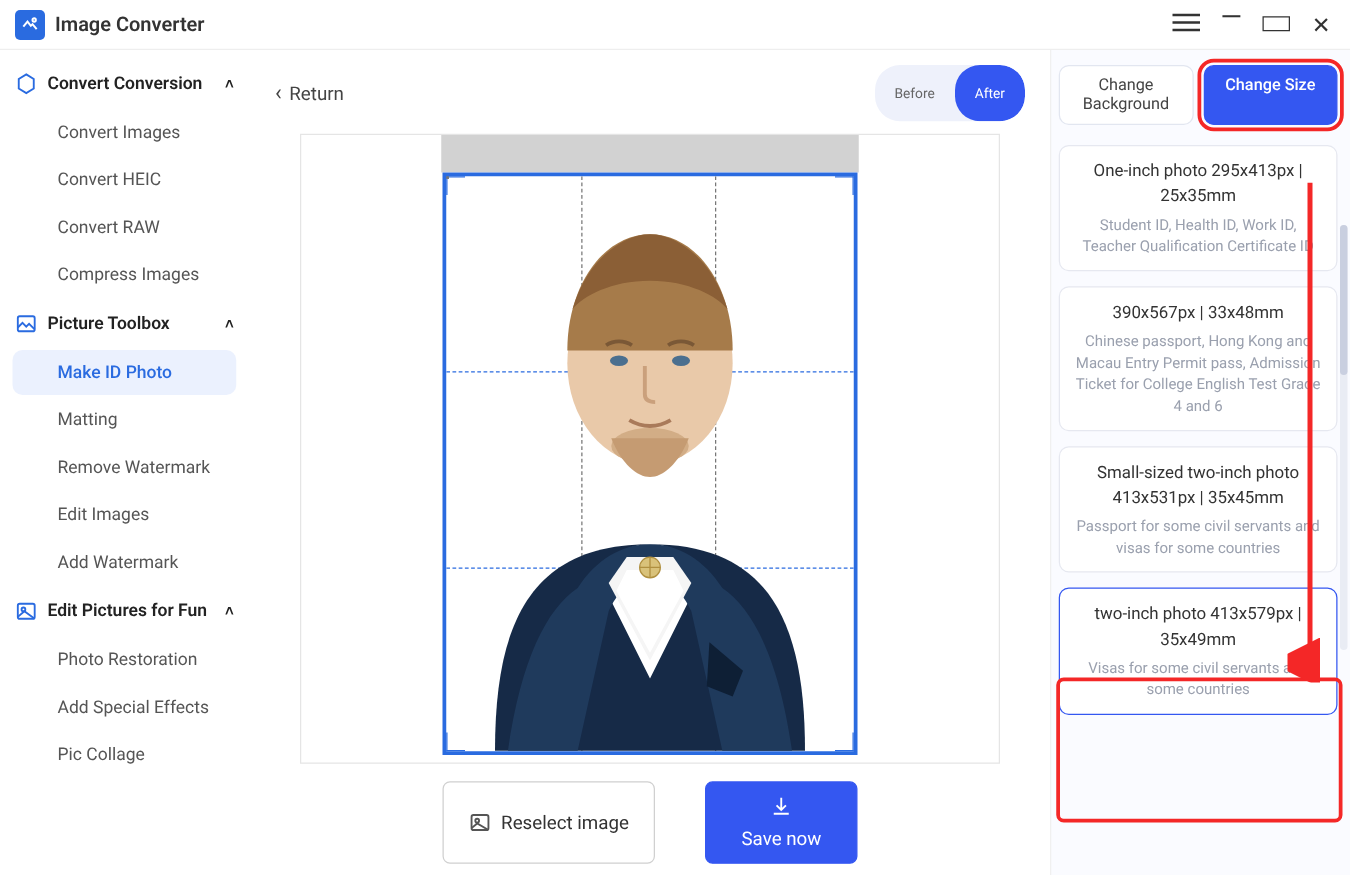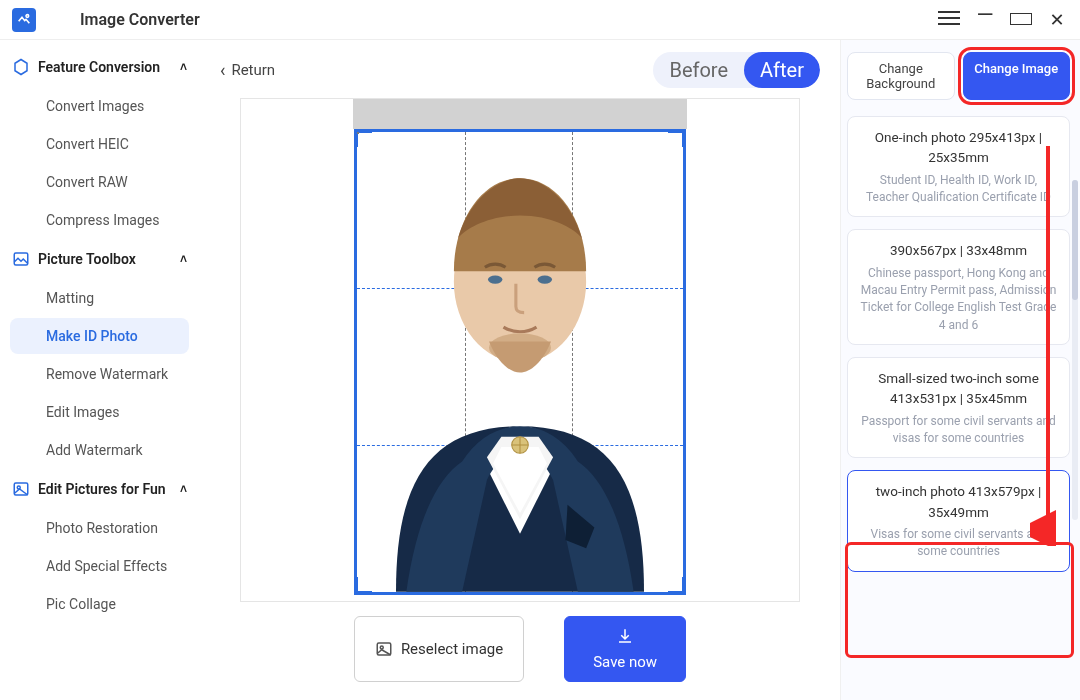--- a/index.html
+++ b/index.html
@@ -1,21 +1,21 @@
 <!DOCTYPE html>
 <html><head>
   <meta charset="utf-8">
   <style>
     * { margin: 0; padding: 0; box-sizing: border-box; font-family: -apple-system, BlinkMacSystemFont, "Segoe UI", Roboto, sans-serif; }
     body { width: 1080px; height: 700px; background: #fff; overflow: hidden; }
     
     .titlebar { display: flex; align-items: center; height: 40px; padding: 0 12px; border-bottom: 1px solid #eee; }
     .titlebar-logo { width: 24px; height: 24px; background: #2a6be0; border-radius: 4px; display: flex; align-items: center; justify-content: center; margin-right: 8px; }
     .titlebar-logo svg { width: 16px; height: 16px; }
-    .titlebar-title { font-size: 16px; font-weight: 600; color: #333; margin-left: 36px; }
+    .titlebar-title { font-size: 16px; font-weight: 600; color: #333; }
     .titlebar-controls { margin-left: auto; display: flex; gap: 14px; align-items: center; }
     .titlebar-controls span { width: 22px; text-align: center; cursor: pointer; color: #333; font-size: 16px;}
     .hamburger { display: inline-block; width: 18px; height: 14px; position: relative; }
     .hamburger::before, .hamburger::after, .hamburger span { content: ""; position: absolute; left: 0; right: 0; height: 2px; background: #333; }
     .hamburger::before { top: 0; } .hamburger span { top: 6px; } .hamburger::after { bottom: 0; }
     .win-square { display: inline-block; width: 12px; height: 12px; border: 1.5px solid #333; }
 
     .app { display: flex; height: 660px; }
 
     .sidebar { width: 200px; padding: 8px 4px; background: #fff; border-right: 1px solid transparent; }
@@ -23,21 +23,21 @@
     .side-section .chev { margin-left: auto; font-size: 12px; }
     .side-icon { width: 18px; height: 18px; color: #2a6be0; display: inline-flex; align-items: center; }
     .side-item { padding: 10px 8px 10px 36px; font-size: 14px; color: #555; cursor: pointer; border-radius: 8px; margin: 2px 6px; }
     .side-item.active { background: #ebf1fe; color: #2a6be0; font-weight: 500; }
 
     .main { flex: 1; position: relative; padding: 12px 20px; background: #fff; }
     .main-top { display: flex; align-items: center; justify-content: space-between; margin-bottom: 10px;}
     .return-link { display: flex; align-items: center; gap: 6px; font-size: 15px; color: #444; cursor: pointer; }
     .chev-left { font-size: 18px; line-height: 1; }
     .toggle { display: flex; background: #eef1fb; border-radius: 20px; overflow: hidden; }
-    .toggle span { padding: 6px 16px; font-size: 20px; color: #666; cursor: pointer; }
+    .toggle span { padding: 16px 16px; font-size: 11px; color: #666; cursor: pointer; }
     .toggle span.active { background: #3457f1; color: #fff; border-radius: 20px; }
 
     .canvas-host { border: 1px solid #e5e5e5; width: 560px; height: 504px; margin: 0 auto; background: #fff; position: relative; }
     .canvas-gray { position: absolute; top: 0; left: 112px; right: 112px; height: 30px; background: #d2d2d2; }
     .crop-frame { position: absolute; left: 113px; top: 30px; width: 332px; height: 466px; border: 3px solid #2a6be0; background: #fff; overflow: hidden; }
     .crop-frame::before, .crop-frame::after { content: ""; position: absolute; border: 1px dashed #777; }
     .crop-frame .v1, .crop-frame .v2 { position: absolute; top: 0; bottom: 0; border-left: 1px dashed #777; }
     .crop-frame .v1 { left: 33%; } .crop-frame .v2 { left: 66%; }
     .crop-frame .h1 { position: absolute; left: 0; right: 0; top: 34%; border-top: 1.5px dashed #2a6be0; }
     .crop-frame .h2 { position: absolute; left: 0; right: 0; top: 68%; border-top: 1.5px dashed #2a6be0; }
@@ -96,40 +96,40 @@
 </div>
 
 <div class="app">
   <div class="sidebar">
     <div class="side-section">
       <span class="side-icon">
         <svg viewBox="0 0 24 24" fill="none" stroke="currentColor" stroke-width="2">
             <path d="M12 2l8 5v10l-8 5-8-5V7z"></path>
           </svg>
       </span>
-      <span>Feature Conversion</span>
+      <span>Convert Conversion</span>
       <span class="chev">˄</span>
     </div>
     <div class="side-item">Convert Images</div>
     <div class="side-item">Convert HEIC</div>
     <div class="side-item">Convert RAW</div>
     <div class="side-item">Compress Images</div>
 
     <div class="side-section">
       <span class="side-icon">
         <svg viewBox="0 0 24 24" fill="none" stroke="currentColor" stroke-width="2">
             <rect x="3" y="4" width="18" height="16" rx="2"></rect>
             <path d="M3 16l5-5 4 4 3-3 6 6"></path>
           </svg>
       </span>
       <span>Picture Toolbox</span>
       <span class="chev">˄</span>
     </div>
+    <div class="side-item active">Make ID Photo</div>
     <div class="side-item">Matting</div>
-    <div class="side-item active">Make ID Photo</div>
     <div class="side-item">Remove Watermark</div>
     <div class="side-item">Edit Images</div>
     <div class="side-item">Add Watermark</div>
 
     <div class="side-section">
       <span class="side-icon">
         <svg viewBox="0 0 24 24" fill="none" stroke="currentColor" stroke-width="2">
             <rect x="3" y="4" width="18" height="16" rx="2"></rect>
             <circle cx="9" cy="10" r="2"></circle>
             <path d="M3 18l7-6 11 8"></path>
@@ -223,35 +223,35 @@
       <line x1="140" y1="50" x2="10" y2="12" stroke="#f42727" stroke-width="3" marker-end="url(#ah1)"></line>
     </svg>
   </div>
 
   <div class="rightpane">
     <div class="right-top">
       <div class="rbtn">
         <span>Change Background</span>
       </div>
       <div class="rbtn primary hl">
-        <span>Change Image</span>
+        <span>Change Size</span>
       </div>
     </div>
 
     <div class="opt-list">
       <div class="opt">
         <div class="opt-title">One-inch photo 295x413px | 25x35mm</div>
         <div class="opt-desc">Student ID, Health ID, Work ID, Teacher Qualification Certificate ID</div>
       </div>
       <div class="opt">
         <div class="opt-title">390x567px | 33x48mm</div>
         <div class="opt-desc">Chinese passport, Hong Kong and Macau Entry Permit pass, Admission Ticket for College English Test Grade 4 and 6</div>
       </div>
       <div class="opt">
-        <div class="opt-title">Small-sized two-inch some 413x531px | 35x45mm</div>
+        <div class="opt-title">Small-sized two-inch photo 413x531px | 35x45mm</div>
         <div class="opt-desc">Passport for some civil servants and visas for some countries</div>
       </div>
       <div class="opt selected">
         <div class="opt-title">two-inch photo 413x579px | 35x49mm</div>
         <div class="opt-desc">Visas for some civil servants and some countries</div>
       </div>
     </div>
 
     <div class="highlight-box"></div>
     <div class="scroll-ind">

